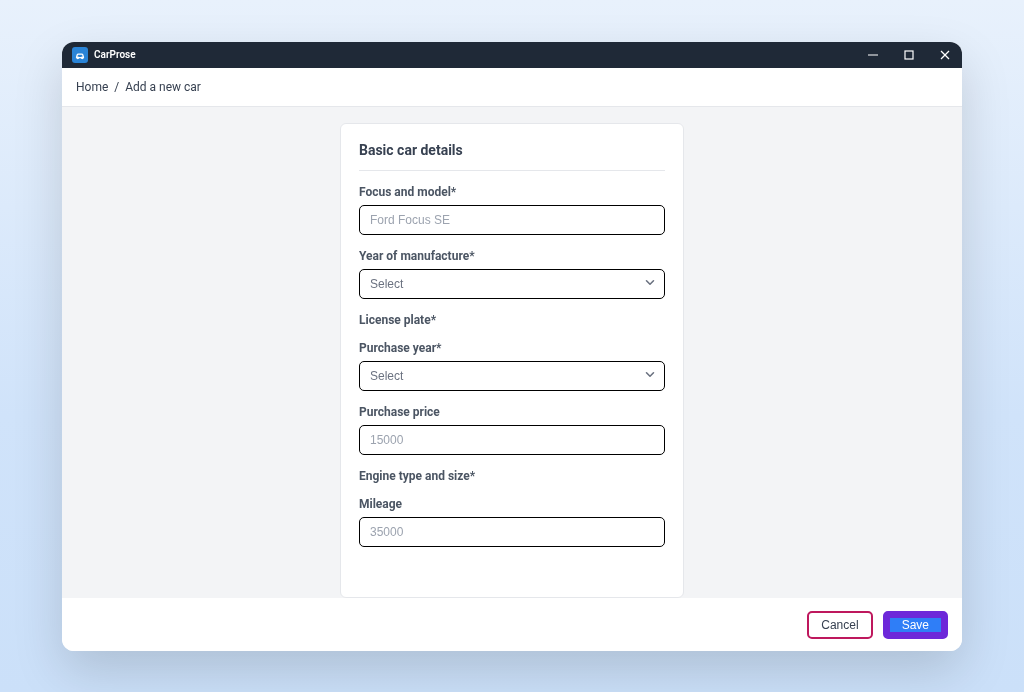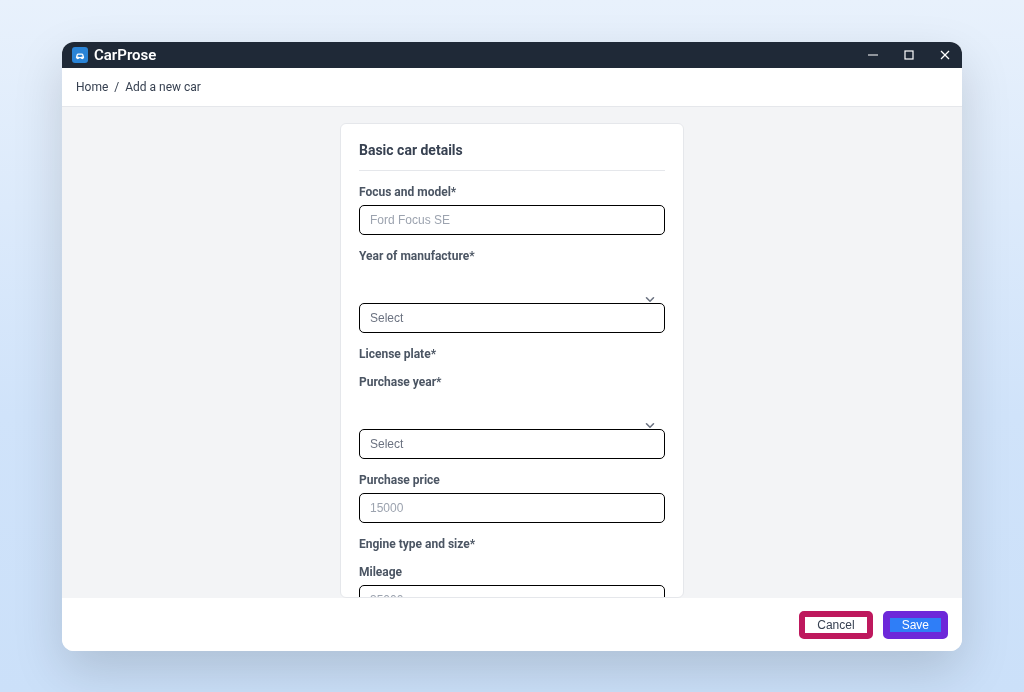--- a/index.html
+++ b/index.html
@@ -31,21 +31,21 @@
       padding:0 10px;
       color:#fff;
     }
     .titlebar .brand { display:flex; align-items:center; gap:6px; flex:1; }
     .brand-logo {
       width:16px; height:16px; border-radius:3px;
       background:#2a84d7;
       display:flex; align-items:center; justify-content:center;
     }
     .brand-logo svg { width:12px; height:12px; }
-    .brand-name { font-size:15px; font-weight:600; }
+    .brand-name { font-size:10px; font-weight:600; }
     .titlebar-controls { display:flex; gap:22px; align-items:center; }
     .titlebar-controls span { width:14px; height:14px; display:flex; align-items:center; justify-content:center; }
     .titlebar-controls svg { width:12px; height:12px; }
     .header {
       border-bottom:1px solid #e5e7eb;
       padding:12px 14px;
       font-size:12px;
       color:#374151;
       background:#fff;
     }
@@ -90,21 +90,20 @@
       outline:none;
     }
     .field-input::placeholder { color:#9ca3af; }
     .select-wrap { position:relative; }
     .field-select {
       appearance:none;
       -webkit-appearance:none;
       color:#6b7280;
       padding-right:43px;
       cursor:pointer;
-      margin-top:34px;
     }
     .select-chevron {
       position:absolute; right:8px; top:50%; transform:translateY(-50%);
       pointer-events:none;
       color:#6b7280;
     }
     .select-chevron svg { width:14px; height:14px; }
     .footer {
       background:#fff;
       padding:12px 14px;
@@ -118,21 +117,21 @@
       padding:0 12px;
       border-radius:5px;
       font-size:12px;
       font-weight:500;
       cursor:pointer;
       display:flex;
       align-items:center;
     }
     .btn-secondary {
       background:#fff;
-      border:6px solid #be185d;
+      border:2px solid #be185d;
       color:#374151;
     }
     .btn-primary {
       background:#2f7ef7;
       border:7px solid #6d28d9;
       color:#ffffff;
     }
   </style>
 </head>
 <body>

